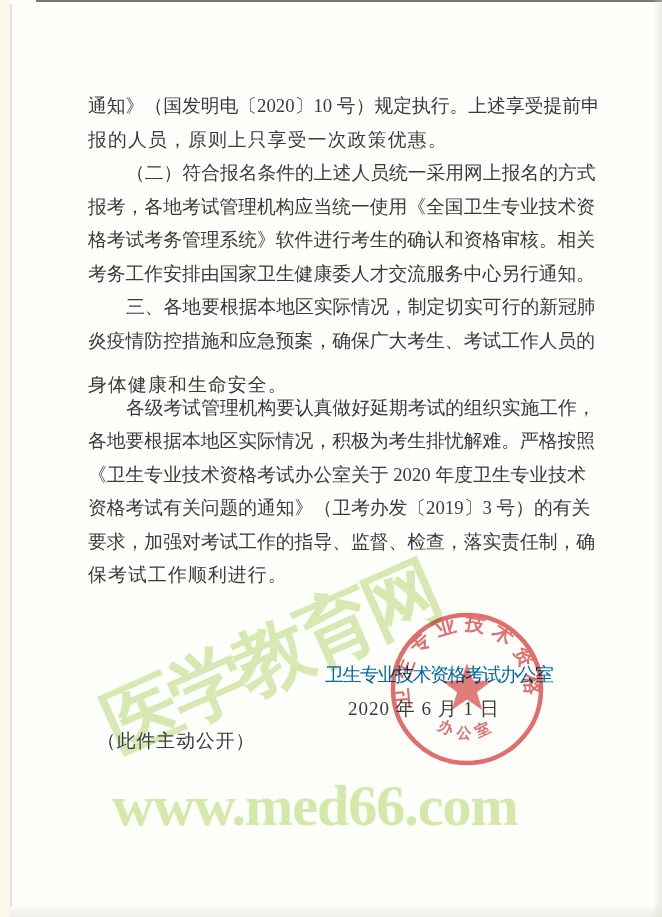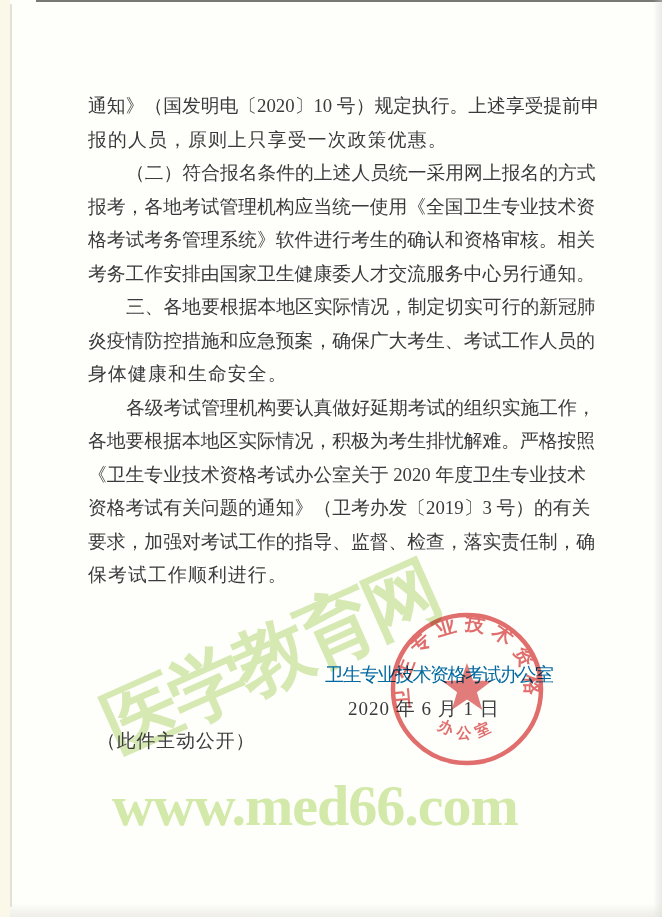--- a/index.html
+++ b/index.html
@@ -83,21 +83,21 @@
   <div class="wm-site">www.med66.com</div>
 
   <div class="ln" style="top:93px">通知》（国发明电〔2020〕10 号）规定执行。上述享受提前申</div>
   <div class="ln short" style="top:126.5px">报的人员，原则上只享受一次政策优惠。</div>
   <div class="ln indent" style="top:160px">（二）符合报名条件的上述人员统一采用网上报名的方式</div>
   <div class="ln" style="top:193.5px">报考，各地考试管理机构应当统一使用《全国卫生专业技术资</div>
   <div class="ln" style="top:227px">格考试考务管理系统》软件进行考生的确认和资格审核。相关</div>
   <div class="ln" style="top:260.5px">考务工作安排由国家卫生健康委人才交流服务中心另行通知。</div>
   <div class="ln" style="top:327.5px">炎疫情防控措施和应急预案，确保广大考生、考试工作人员的</div>
   <div class="ln indent" style="top:294px">三、各地要根据本地区实际情况，制定切实可行的新冠肺</div>
-  <div class="ln short" style="top:361px">身体健康和生命安全。</div>
+  <div class="ln short" style="top:372px">身体健康和生命安全。</div>
   <div class="ln indent" style="top:394.5px">各级考试管理机构要认真做好延期考试的组织实施工作，</div>
   <div class="ln" style="top:428px">各地要根据本地区实际情况，积极为考生排忧解难。严格按照</div>
   <div class="ln" style="top:461.5px">《卫生专业技术资格考试办公室关于 2020 年度卫生专业技术</div>
   <div class="ln" style="top:495px">资格考试有关问题的通知》（卫考办发〔2019〕3 号）的有关</div>
   <div class="ln" style="top:528.5px">要求，加强对考试工作的指导、监督、检查，落实责任制，确</div>
   <div class="ln short" style="top:562px">保考试工作顺利进行。</div>
 
   <div class="sig">卫生专业技术资格考试办公室</div>
   <div class="date">2020 年 6 月 1 日</div>
   <div class="note">（此件主动公开）</div>

